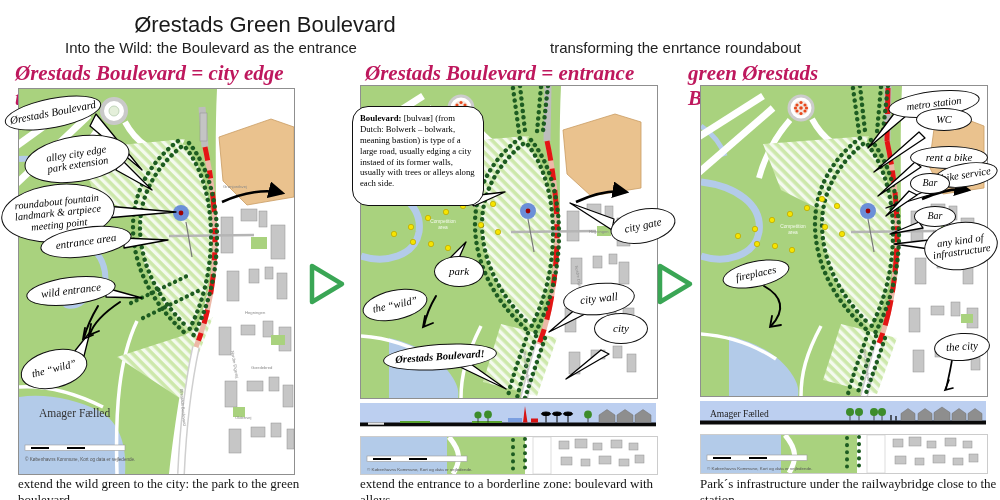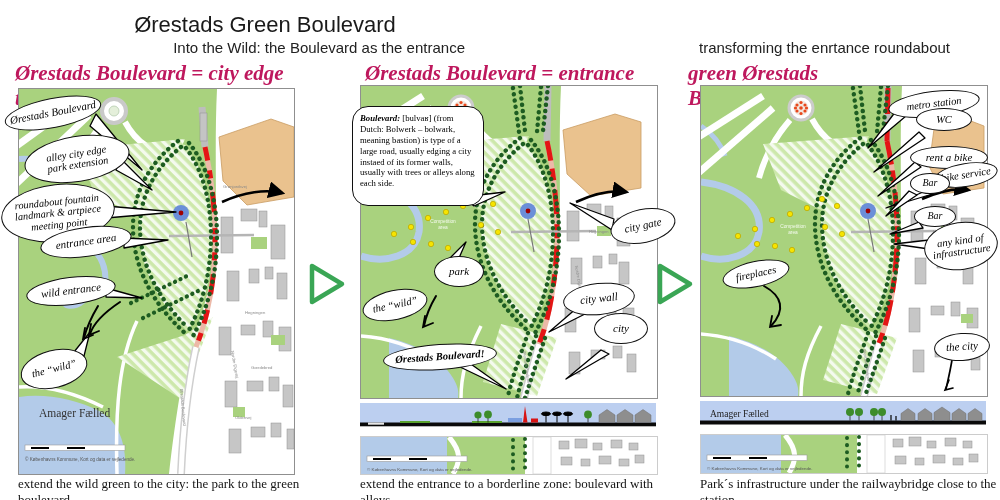--- a/index.html
+++ b/index.html
@@ -1,41 +1,41 @@
 <!DOCTYPE html>
 <html><head>
 <meta charset="utf-8">
 <style>
   html,body{margin:0;padding:0;background:#fff;}
   .page{position:relative;width:1000px;height:500px;background:#fff;overflow:hidden;
         font-family:"Liberation Sans",sans-serif;}
   .title{position:absolute;left:65px;top:12px;width:400px;text-align:center;
          font-size:22px;color:#1a1a1a;}
-  .subtitle{position:absolute;font-size:15px;color:#222;text-align:right;}
+  .subtitle{position:absolute;font-size:15px;color:#222;text-align:left;}
   .sub-left{left:65px;top:39px;width:400px;}
   .sub-right{left:550px;top:39px;width:400px;}
   .heading{position:absolute;font-family:"Liberation Serif",serif;font-style:italic;
            font-weight:bold;font-size:21px;color:#be185d;text-align:left;}
   .map{position:absolute;background:#fff;border:1px solid #8f8f8f;z-index:10;}
   .strip{position:absolute;z-index:10;}
   .mini{position:absolute;z-index:10;border:1px solid #ccc;background:#fff;}
   .caption{position:absolute;font-family:"Liberation Serif",serif;font-size:13px;
            color:#141414;line-height:1.22;z-index:5;}
   .overlay{position:absolute;left:0;top:0;width:1000px;height:500px;z-index:20;pointer-events:none;}
   .bubble{position:absolute;z-index:30;background:#fff;border:1.6px solid #101010;
           border-radius:50%;display:flex;flex-direction:column;align-items:center;
           justify-content:center;text-align:center;
           font-family:"Liberation Serif",serif;font-style:italic;font-size:11px;
           color:#000;line-height:1.08;padding:1px 4px;box-sizing:border-box;}
   .bubble span{display:block;white-space:nowrap;}
   .defbubble{position:absolute;z-index:30;background:#fff;border:1.8px solid #101010;
              border-radius:16px;font-family:"Liberation Serif",serif;font-size:8.7px;
              color:#000;line-height:1.25;padding:6px 7px;box-sizing:border-box;
              text-align:left;font-style:normal;}
-  .defbubble .term{font-weight:bold;font-style:italic;}
+  .defbubble .term{font-weight:bold;}
   svg{display:block;}
   svg text{font-family:"Liberation Sans",sans-serif;}
   svg text.serif{font-family:"Liberation Serif",serif;}
 </style>
 </head>
 <body>
 
 <div class="page">
 
   <div class="title">Ørestads Green Boulevard</div>

